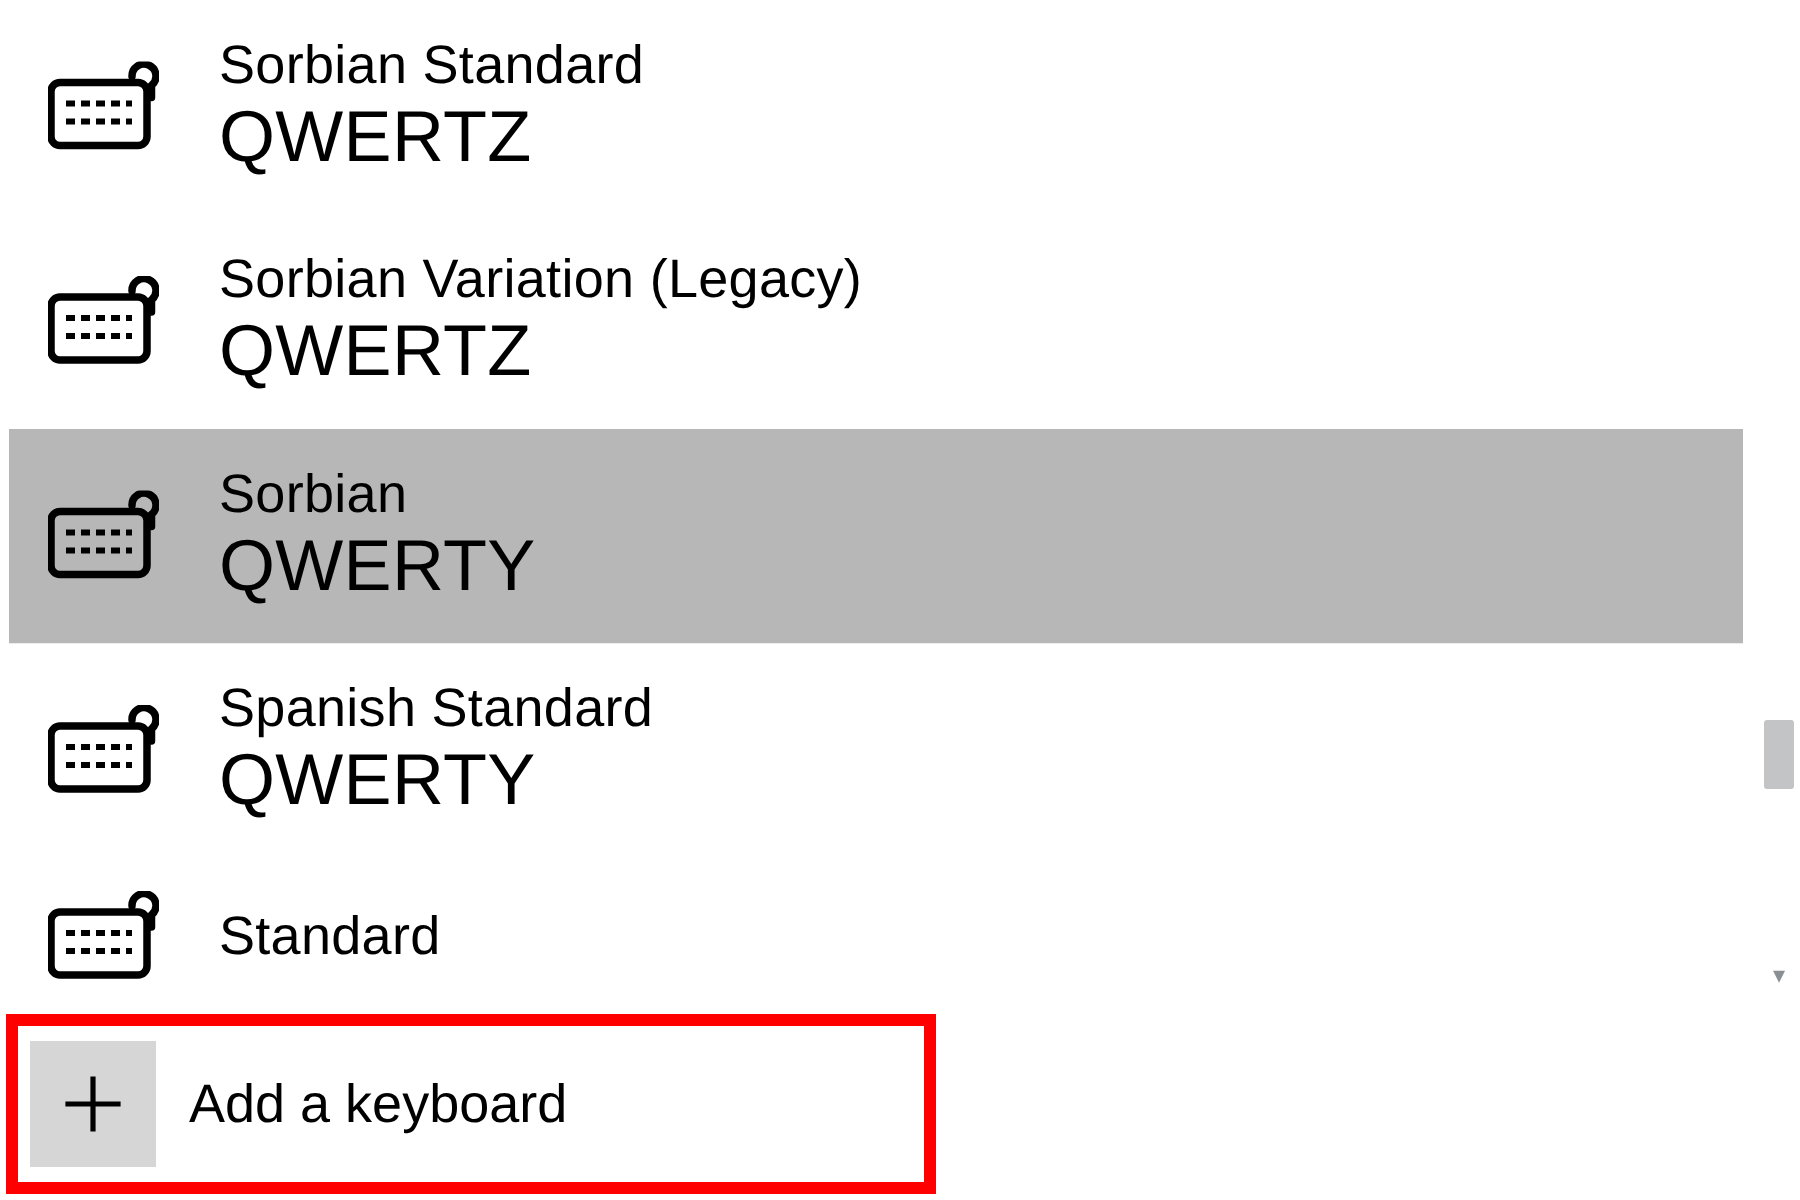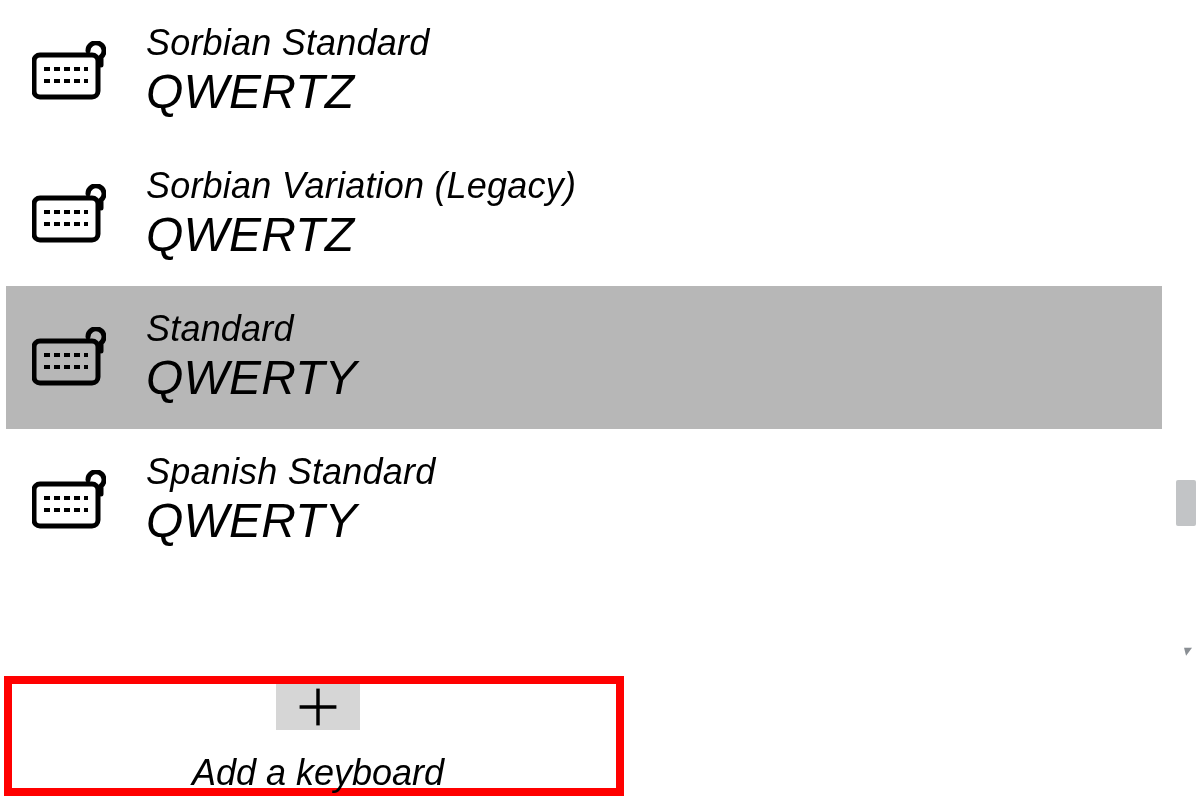--- a/index.html
+++ b/index.html
@@ -10,21 +10,20 @@
     font-family: "Segoe UI", Arial, sans-serif;
     background: #ffffff;
     overflow: hidden;
     color: #000;
   }
 
   .viewport {
     position: relative;
     width: 1200px;
     height: 800px;
-    font-style: italic;
   }
 
   
   .layout-list {
     position: absolute;
     left: 6px;
     top: 0;
     width: 1156px;   
     height: 666px;   
     overflow: hidden;
@@ -104,21 +103,20 @@
     box-sizing: border-box;
     background: #fff;
   }
   .add-keyboard {
     display: flex;
     align-items: center;
     height: 100%;
     gap: 22px;
     padding-left: 8px;
     cursor: pointer;
-    flex-direction: column;
   }
   .plus-box {
     width: 84px;
     height: 84px;
     background: #d6d6d6;
     display: flex;
     align-items: center;
     justify-content: center;
   }
   .plus-box svg { display:block; }
@@ -167,40 +165,54 @@
     <div class="list-item selected">
       <span class="kb-icon">
         <svg viewBox="0 0 74 60" width="74" height="60">
           <rect x="2" y="14" width="64" height="42" rx="6" ry="6" fill="none" stroke="#000" stroke-width="5"></rect>
           <line x1="12" y1="28" x2="56" y2="28" stroke="#000" stroke-width="4" stroke-dasharray="6 4"></line>
           <line x1="12" y1="40" x2="56" y2="40" stroke="#000" stroke-width="4" stroke-dasharray="6 4"></line>
           <path d="M56 10 a8 8 0 1 1 13 6 v8" fill="none" stroke="#000" stroke-width="5" stroke-linecap="round"></path>
         </svg>
       </span>
       <span class="item-text">
-        <span class="item-name">Standard</span>
+        <span class="item-name">Sorbian</span>
         <span class="item-layout">QWERTY</span>
       </span>
     </div>
 
     <div class="list-item">
       <span class="kb-icon">
         <svg viewBox="0 0 74 60" width="74" height="60">
           <rect x="2" y="14" width="64" height="42" rx="6" ry="6" fill="none" stroke="#000" stroke-width="5"></rect>
           <line x1="12" y1="28" x2="56" y2="28" stroke="#000" stroke-width="4" stroke-dasharray="6 4"></line>
           <line x1="12" y1="40" x2="56" y2="40" stroke="#000" stroke-width="4" stroke-dasharray="6 4"></line>
           <path d="M56 10 a8 8 0 1 1 13 6 v8" fill="none" stroke="#000" stroke-width="5" stroke-linecap="round"></path>
         </svg>
       </span>
       <span class="item-text">
         <span class="item-name">Spanish Standard</span>
         <span class="item-layout">QWERTY</span>
       </span>
     </div>
 
+    <div class="list-item">
+      <span class="kb-icon">
+        <svg viewBox="0 0 74 60" width="74" height="60">
+          <rect x="2" y="14" width="64" height="42" rx="6" ry="6" fill="none" stroke="#000" stroke-width="5"></rect>
+          <line x1="12" y1="28" x2="56" y2="28" stroke="#000" stroke-width="4" stroke-dasharray="6 4"></line>
+          <line x1="12" y1="40" x2="56" y2="40" stroke="#000" stroke-width="4" stroke-dasharray="6 4"></line>
+          <path d="M56 10 a8 8 0 1 1 13 6 v8" fill="none" stroke="#000" stroke-width="5" stroke-linecap="round"></path>
+        </svg>
+      </span>
+      <span class="item-text">
+        <span class="item-name">Standard</span>
+        <span class="item-layout"></span>
+      </span>
+    </div>
 
   </div>
 
   <div class="scrollbar-track">
     <div class="scrollbar-thumb"></div>
     <div class="scrollbar-down">▾</div>
   </div>
 
   <div class="add-keyboard-wrapper">
     <div class="add-keyboard">

